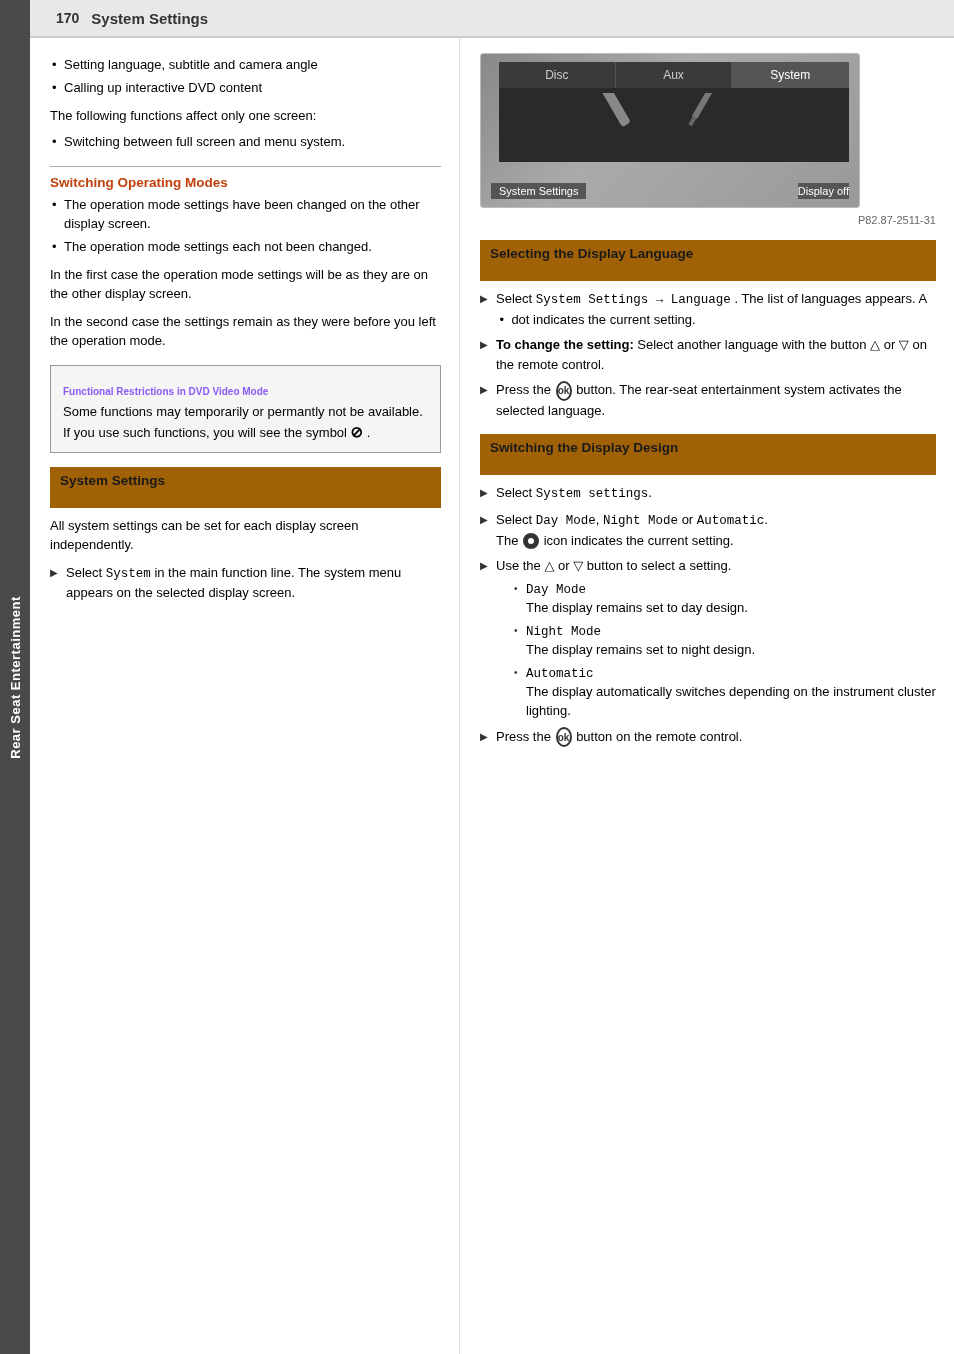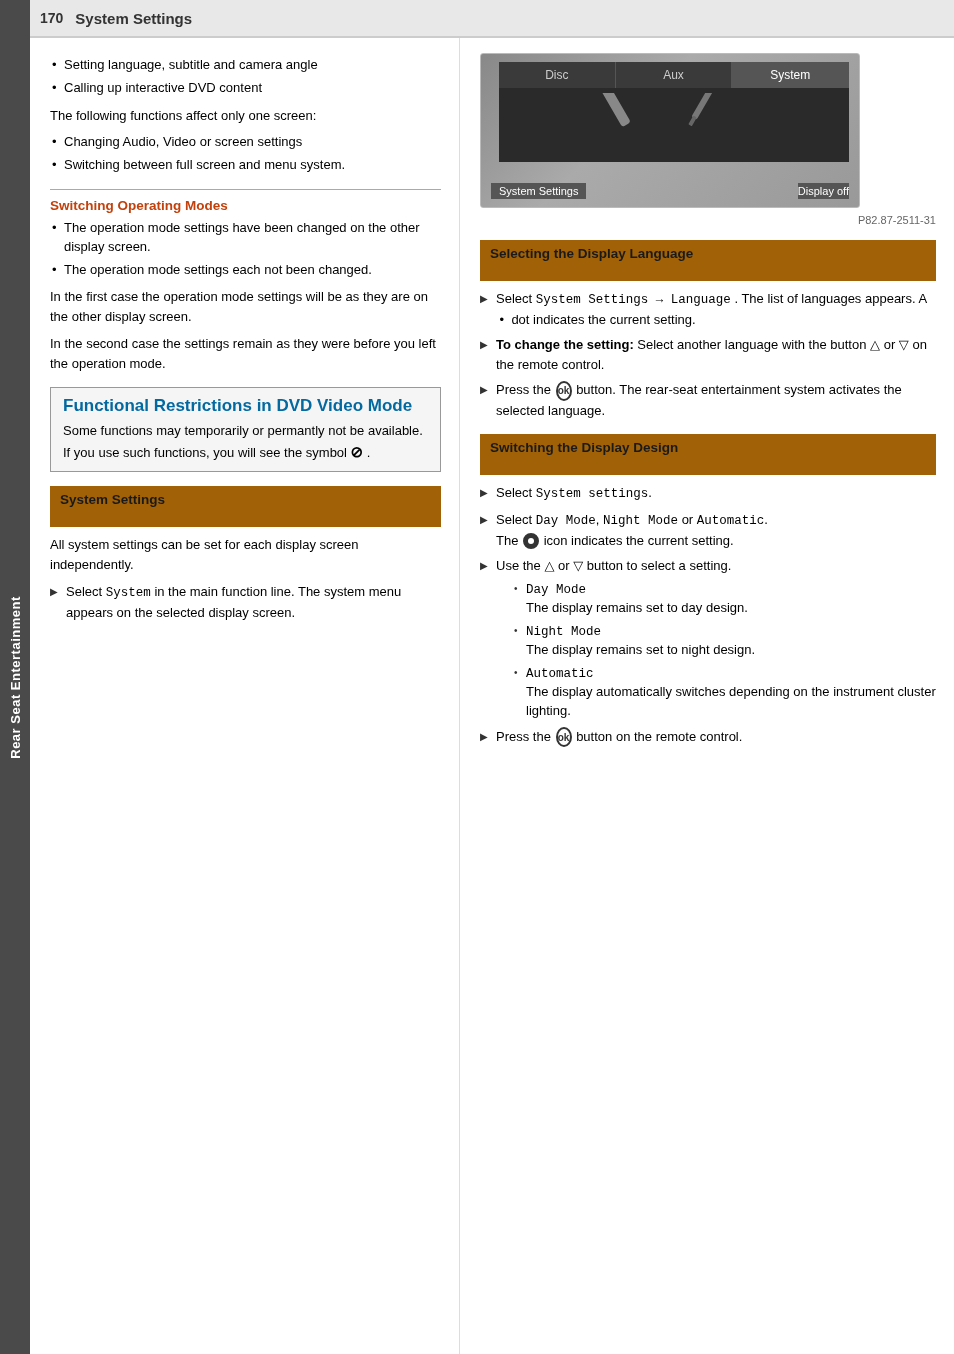--- a/index.html
+++ b/index.html
@@ -38,21 +38,21 @@
     .page-header {
       position: absolute;
       top: 0;
       left: 30px;
       right: 0;
       height: 38px;
       background: #e8e8e8;
       border-bottom: 2px solid #ccc;
       display: flex;
       align-items: center;
-      padding-left: 10px;
+      padding-left: 26px;
     }
     .page-number {
       font-size: 14px;
       font-weight: bold;
       color: #333;
       margin-right: 12px;
     }
     .page-title {
       font-size: 15px;
       font-weight: bold;
@@ -120,24 +120,25 @@
     }
 
     
     .info-box {
       border: 1px solid #999;
       background: #f5f5f5;
       padding: 8px 12px;
       margin: 14px 0 10px 0;
     }
     .info-box-title {
-      font-size: 17px;
-      font-weight: bold;
-      color: #0369a1;
+      font-size: 10px;
+      font-weight: bold;
+      color: #8b5cf6;
       margin-bottom: 5px;
+      margin-top: 12px;
     }
     .info-box-text {
       font-size: 13px;
       line-height: 1.5;
     }
 
     
     .blue-box {
       background: #a16207;
       border: none;
@@ -324,21 +325,20 @@
   <div class="left-col">
 
     <ul class="bullet-list">
       <li>Setting language, subtitle and camera angle</li>
       <li>Calling up interactive DVD content</li>
     </ul>
 
     <p class="para">The following functions affect only one screen:</p>
 
     <ul class="bullet-list">
-      <li>Changing Audio, Video or screen settings</li>
       <li>Switching between full screen and menu system.</li>
     </ul>
 
     <div class="section-heading">Switching Operating Modes</div>
 
 
     <ul class="bullet-list">
       <li>The operation mode settings have been changed on the other display screen.</li>
       <li>The operation mode settings each not been changed.</li>
     </ul>

